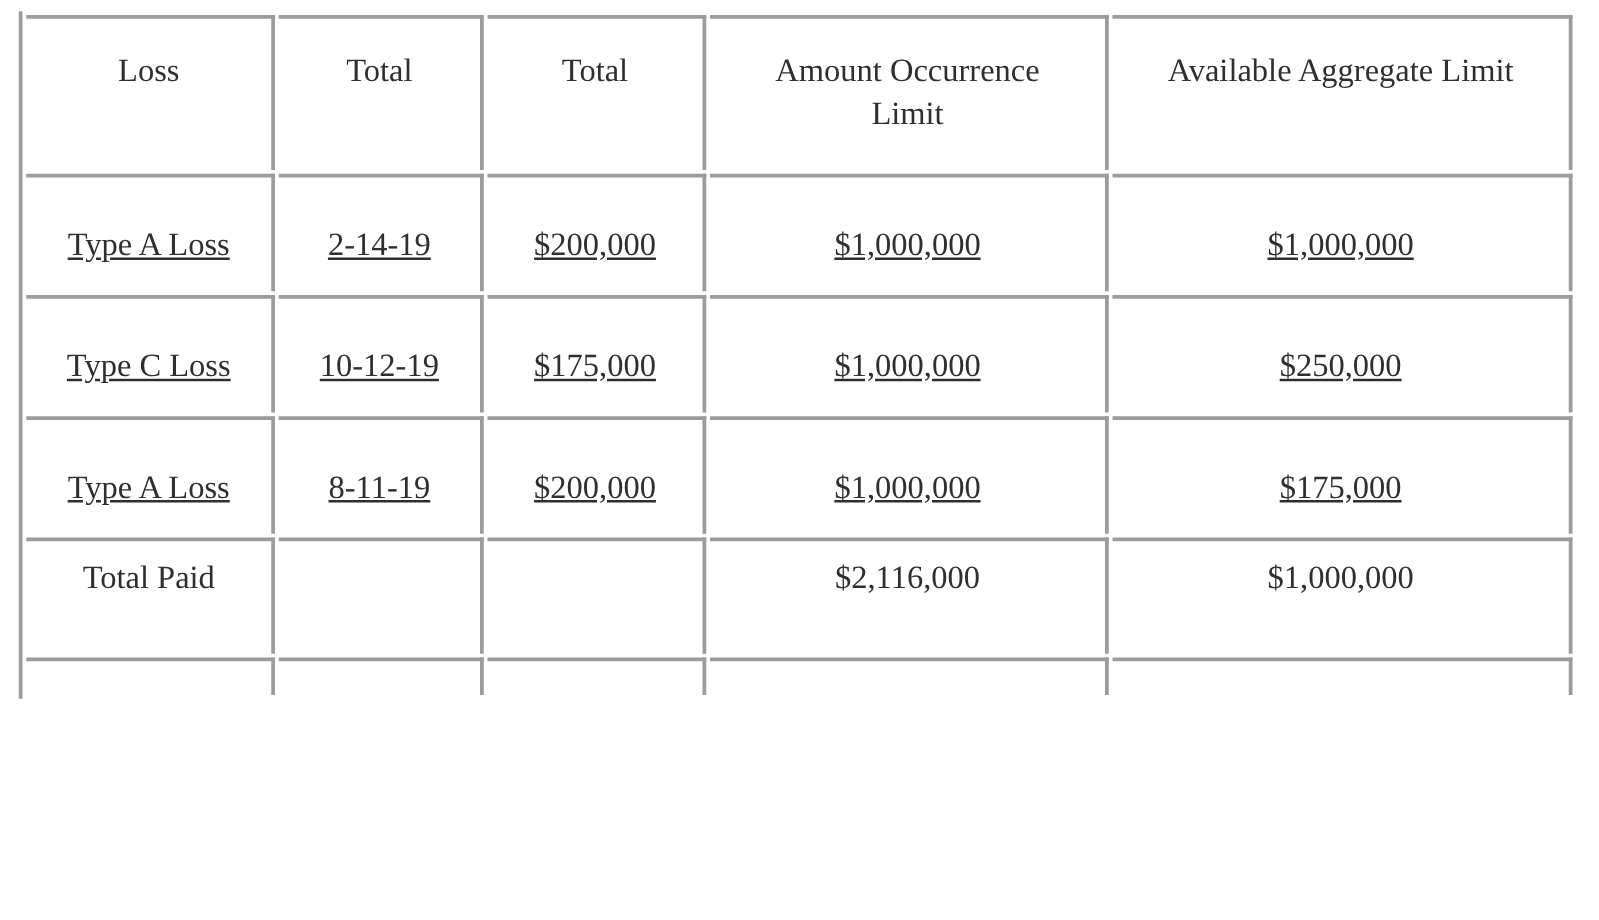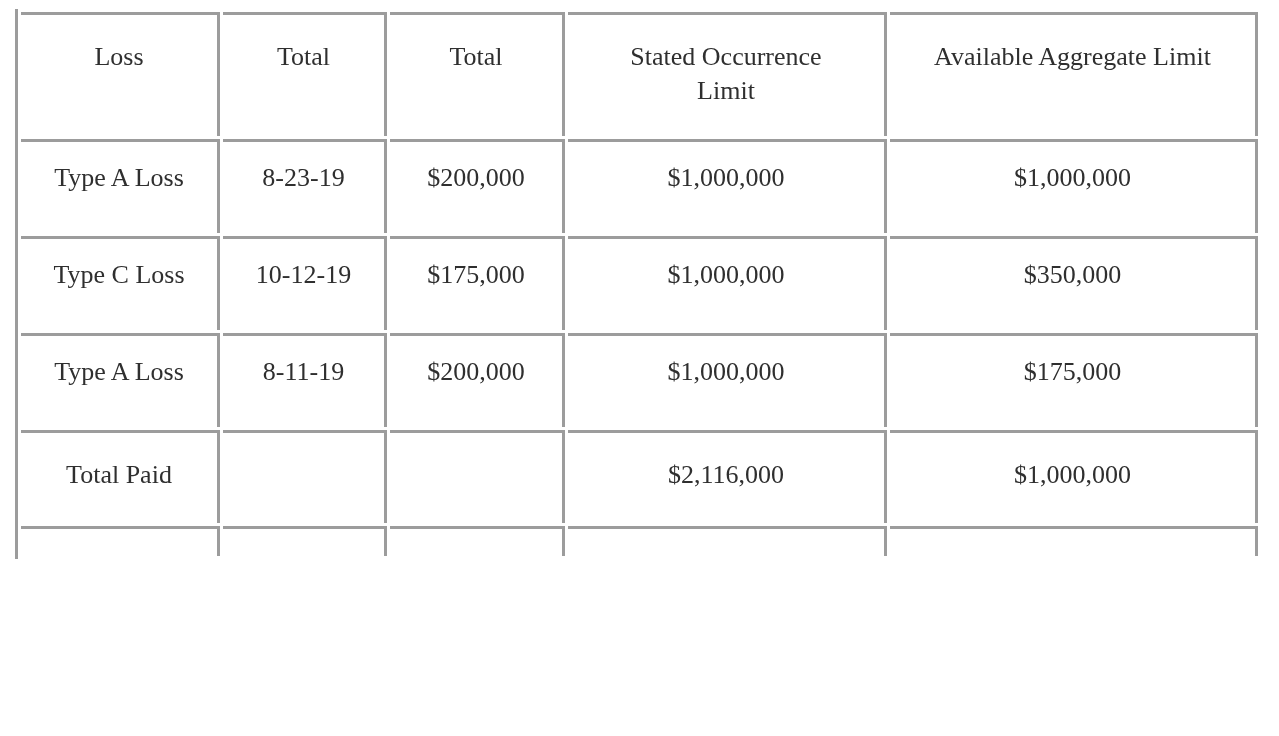--- a/index.html
+++ b/index.html
@@ -30,59 +30,59 @@
     background:#ffffff;
     text-align:center;
     vertical-align:top;
     color:var(--text-color);
     font-size:26px;
     line-height:34px;
     font-weight:normal;
     overflow:hidden;
   }
   .loss-table thead th{height:124px;padding:25px 8px 0;}
-  .loss-table tbody tr.data-row td{height:94px;padding:19px 8px 0;}
-  .loss-table tbody tr.total-row td{height:93px;padding:25px 8px 0;}
+  .loss-table tbody tr.data-row td{height:94px;padding:37px 8px 0;text-decoration:underline;}
+  .loss-table tbody tr.total-row td{height:93px;padding:12px 8px 0;}
   .loss-table tbody tr.cutoff-row td{height:30px;padding:0;}
   .hdr-wrap{display:inline-block;max-width:250px;}
 </style>
 </head>
 <body>
 
 <table class="loss-table">
   <colgroup>
     <col style="width:199px">
     <col style="width:164px">
     <col style="width:175px">
     <col style="width:319px">
     <col style="width:368px">
   </colgroup>
   <thead>
     <tr>
       <th><span class="hdr-wrap">Loss</span></th>
       <th><span class="hdr-wrap">Total</span></th>
       <th><span class="hdr-wrap">Total</span></th>
-      <th><span class="hdr-wrap" style="max-width:240px;">Stated Occurrence Limit</span></th>
+      <th><span class="hdr-wrap" style="max-width:240px;">Amount Occurrence Limit</span></th>
       <th><span class="hdr-wrap" style="max-width:340px;font-family:Liberation Serif, serif;">Available Aggregate Limit</span></th>
     </tr>
   </thead>
   <tbody>
     <tr class="data-row">
       <td>Type A Loss</td>
-      <td>8-23-19</td>
+      <td>2-14-19</td>
       <td>$200,000</td>
       <td>$1,000,000</td>
       <td>$1,000,000</td>
     </tr>
     <tr class="data-row">
       <td>Type C Loss</td>
       <td>10-12-19</td>
       <td>$175,000</td>
       <td>$1,000,000</td>
-      <td>$350,000</td>
+      <td>$250,000</td>
     </tr>
     <tr class="data-row">
       <td>Type A Loss</td>
       <td>8-11-19</td>
       <td>$200,000</td>
       <td>$1,000,000</td>
       <td>$175,000</td>
     </tr>
     <tr class="total-row">
       <td>Total Paid</td>

